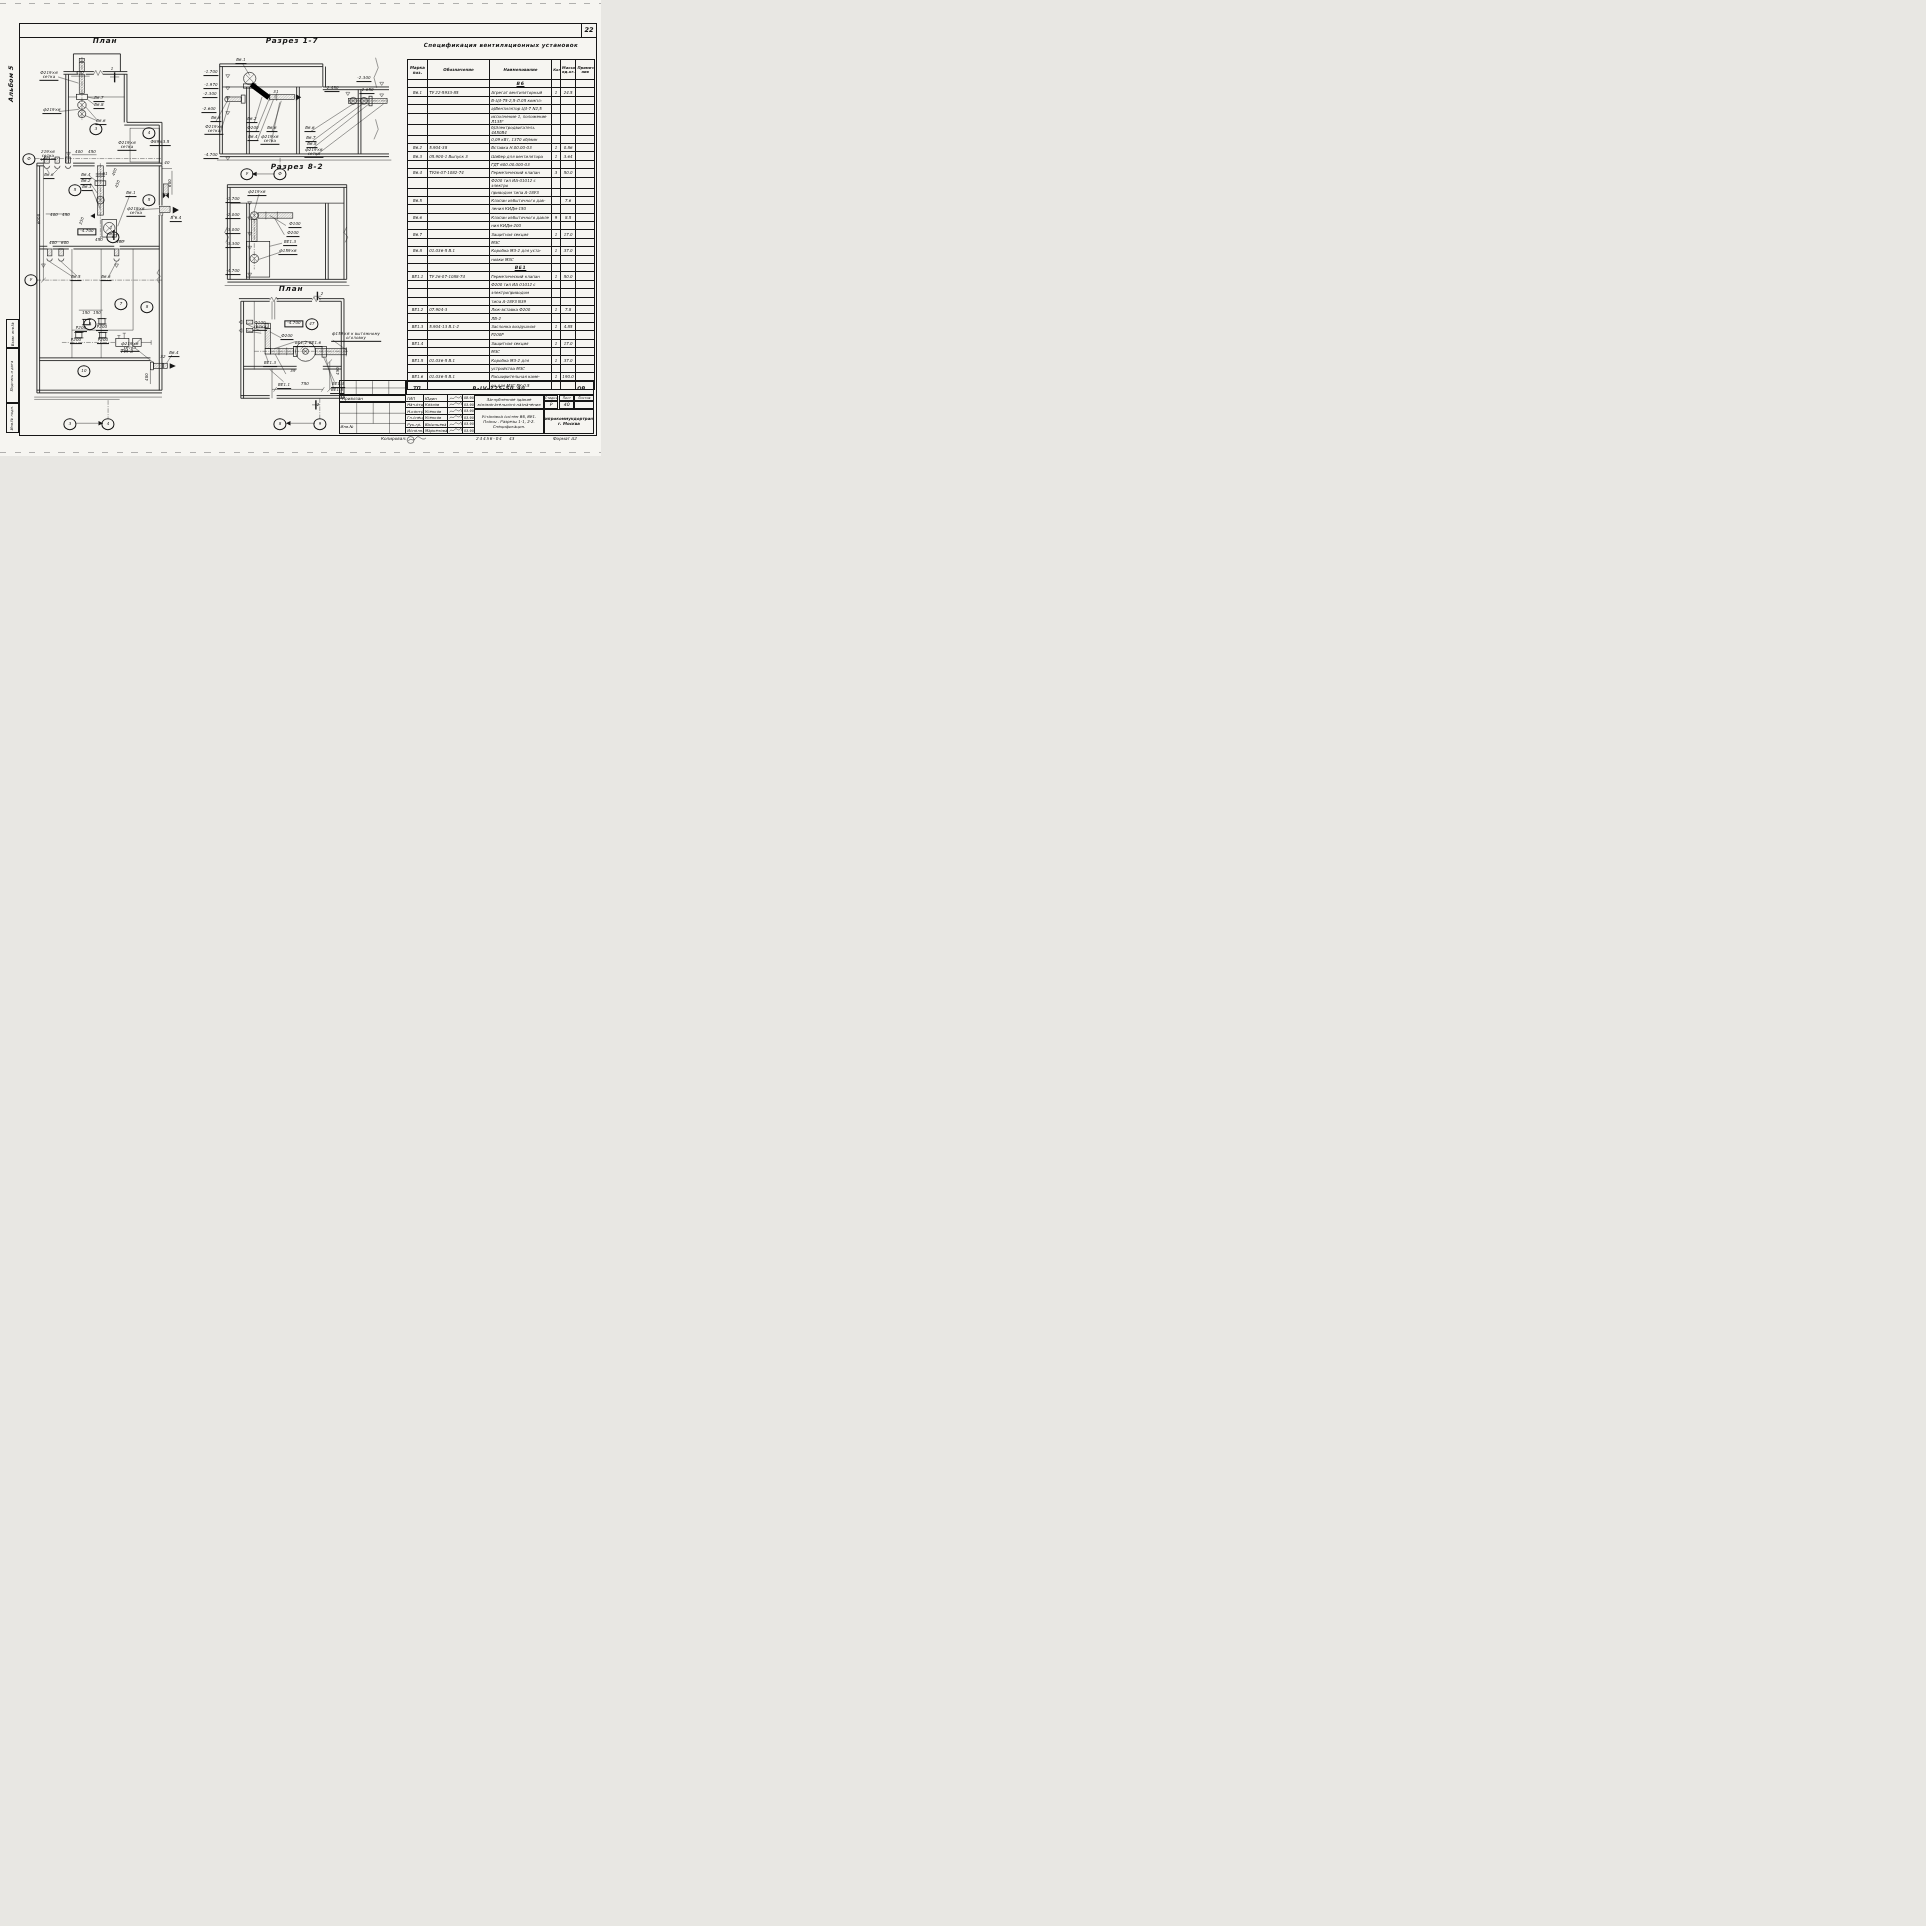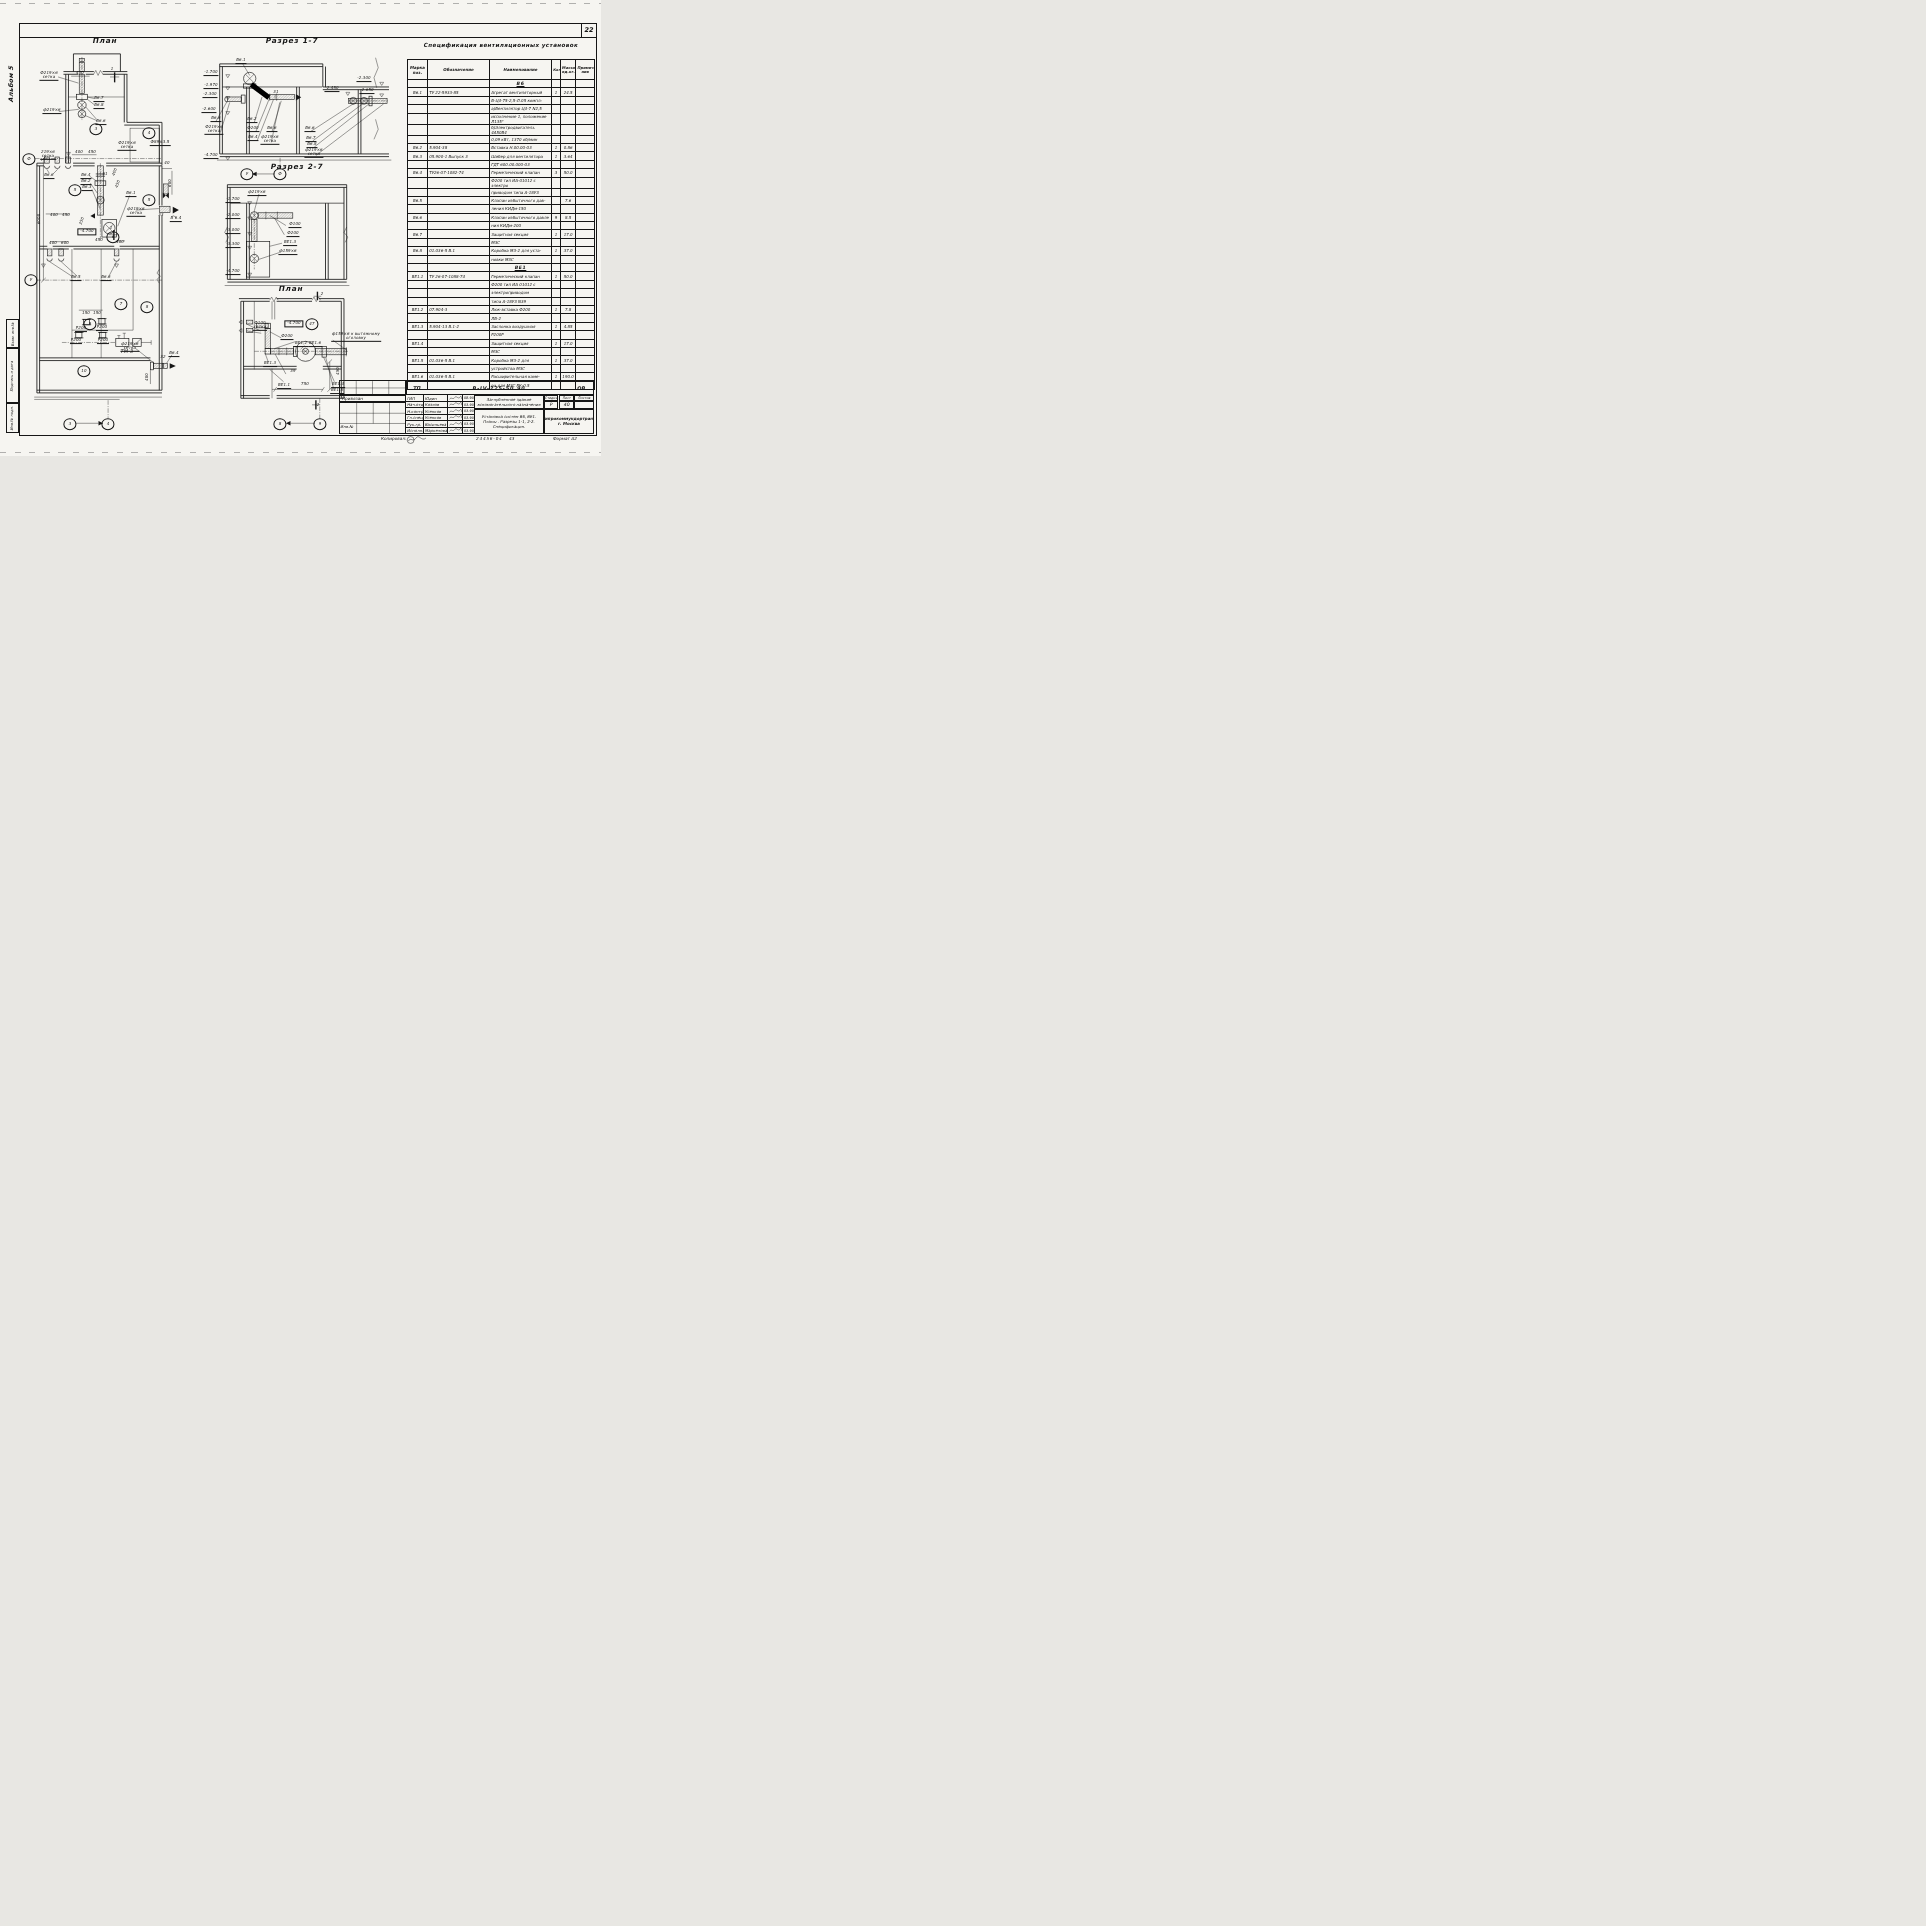--- a/index.html
+++ b/index.html
@@ -273,21 +273,21 @@
       <path class="t" d="M706,1012 H838 M710,1018 l8,-12 M834,1018 l8,-12 M856,940 V1012 M850,946 l12,-12 M850,1018 l12,-12"></path>
       <path class="cl" d="M830,1035 V1088"></path>
       <path class="t" d="M817,1100 H754"></path>
         <polygon class="fil" points="754,1094 754,1106 742,1100"></polygon>
       <path class="t" d="M676,860 L640,842 M678,866 L640,860 M730,878 L700,862 M766,888 L712,906 M790,898 L780,908 M864,884 L900,910 M696,940 L688,918 M742,972 L714,920 M736,992 L700,960 M868,992 L840,928 M866,1010 L846,930"></path>
     </g>
   </svg>
 
   <div class="dtitle" style="left:105px;top:40px">План</div>
   <div class="dtitle" style="left:292px;top:40px">Разрез 1-7</div>
-  <div class="dtitle" style="left:297px;top:166px">Разрез 2-7</div>
+  <div class="dtitle" style="left:297px;top:166px">Разрез 8-2</div>
   <div class="dtitle" style="left:291px;top:288px">План</div>
 
   <div id="labels" class="abs" style="left:0;top:0;width:601px;height:456px">
       <span class="lbl u" style="left: 49px; top: 76px;">Ф219×6
 сетка</span>
       <span class="lbl" style="left: 80px; top: 73px;">400</span>
       <span class="lbl mk" style="left: 112px; top: 69px;">1</span>
       <span class="lbl u" style="left: 52px; top: 111px;">ф219×6</span>
       <span class="lbl u" style="left: 99px; top: 99px;">В6.7</span>
       <span class="lbl u" style="left: 99px; top: 106px;">В6.8</span>

